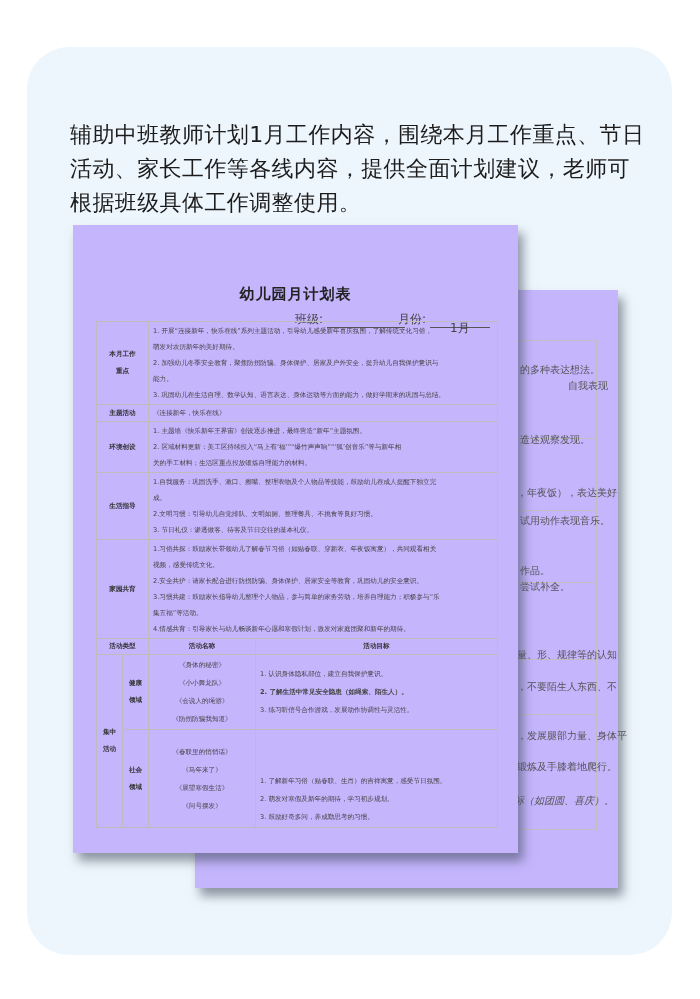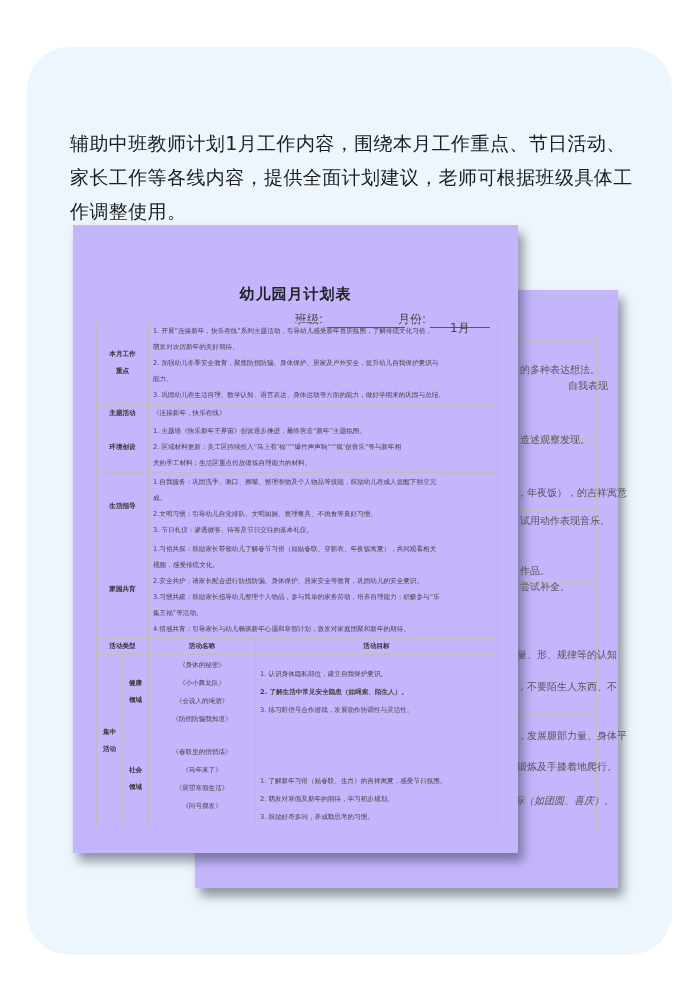--- a/index.html
+++ b/index.html
@@ -4,22 +4,22 @@
 <style>
   * { box-sizing: border-box; margin: 0; padding: 0; }
   html, body { width: 700px; height: 999px; background: #ffffff; overflow: hidden; }
   body { position: relative; font-family: "DejaVu Sans", "Liberation Sans", sans-serif; }
 
   .card {
     position: absolute; left: 27px; top: 47px; width: 645px; height: 908px;
     background: #eef6fd; border-radius: 42px;
   }
   .intro {
-    position: absolute; left: 70px; top: 126px; width: 575px;
-    font-size: 19px; line-height: 34px; color: #1c1c1c; letter-spacing: 0.4px;
+    position: absolute; left: 70px; top: 118px; width: 575px;
+    font-size: 22px; line-height: 34px; color: #1c1c1c; letter-spacing: 0.4px;
     font-weight: 500;
   }
 
   .page {
     position: absolute; background: #c4b5fd;
     box-shadow: 5px 8px 10px rgba(60,70,85,0.55);
   }
   .page-back { left: 195px; top: 290px; width: 423px; height: 598px; }
   .page-front { left: 73px; top: 225px; width: 445px; height: 628px; }
 
@@ -56,21 +56,21 @@
     <div class="back-row" style="top:0;height:98px;"></div>
     <div class="back-row" style="top:98px;height:72px;"></div>
     <div class="back-row" style="top:170px;height:72px;"></div>
     <div class="back-row" style="top:242px;height:77px;"></div>
     <div class="back-row" style="top:319px;height:55px;"></div>
     <div class="back-row" style="top:374px;height:116px;border-bottom:none;"></div>
   </div>
   <span class="back-line" style="left:325px;top:73px;">的多种表达想法。</span>
   <span class="back-line" style="left:325px;top:89px;margin-left:48px;">自我表现</span>
   <span class="back-line" style="left:325px;top:143px;">造述观察发现。</span>
-  <span class="back-line" style="left:322px;top:196px;">，年夜饭），的吉祥寓意</span>
+  <span class="back-line" style="left:322px;top:196px;">，年夜饭），表达美好</span>
   <span class="back-line" style="left:325px;top:224px;">试用动作表现音乐。</span>
   <span class="back-line" style="left:325px;top:274px;">作品。</span>
   <span class="back-line" style="left:325px;top:290px;">尝试补全。</span>
   <span class="back-line" style="left:322px;top:358px;">量、形、规律等的认知</span>
   <span class="back-line" style="left:322px;top:390px;">，不要陌生人东西、不</span>
   <span class="back-line" style="left:322px;top:439px;">，发展腿部力量、身体平</span>
   <span class="back-line" style="left:322px;top:470px;">锻炼及手膝着地爬行。</span>
   <span class="back-line" style="left:319px;top:504px;font-style:italic;">标（如团圆、喜庆）。</span>
 </div>
 

